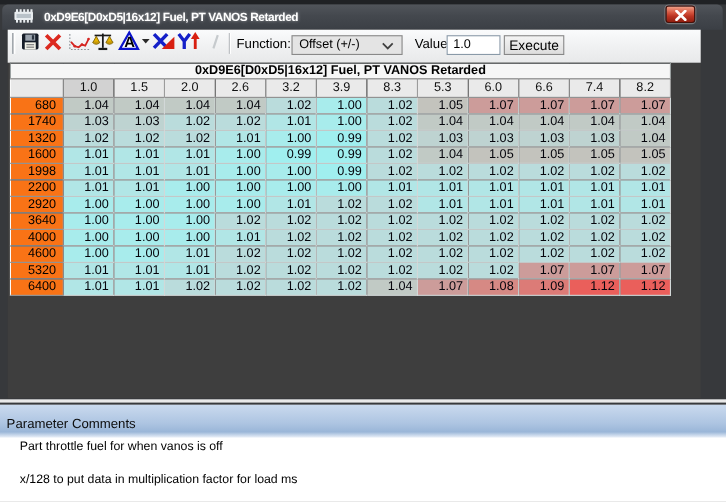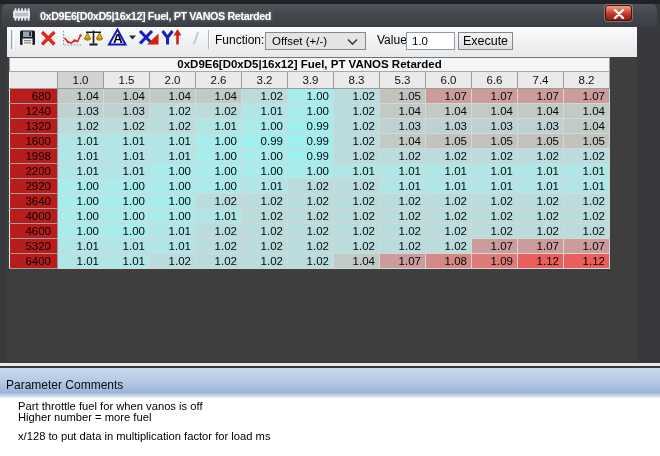--- a/index.html
+++ b/index.html
@@ -20,21 +20,21 @@
 #execbtn{position:absolute;left:451px;top:5px;width:55px;height:18px;background:linear-gradient(180deg,#f4f4f4,#dddddd);border:1px solid #878787;box-sizing:border-box;text-align:center;font-size:12.5px;color:#000;line-height:16px;}
 #gridwrap{position:absolute;left:2px;top:30px;}
 #grid{border-collapse:collapse;table-layout:fixed;border:1px solid #9aa0a0;border-top:1px solid #707476;}
 #grid td{padding:0;font-size:11.5px;overflow:hidden;white-space:nowrap;}
 .ttl{height:13px;background:#f6f6f6;text-align:center;font-weight:bold;color:#000;border-bottom:1px solid #a8a8a8;line-height:13px;font-size:11.5px;}
 .hrow td{height:16px;}
 .corner{width:47px;background:#e9e9e9;border:1px solid #9c9c9c;border-top:1px solid #fbfbfb;border-left:1px solid #fbfbfb;}
 .ch{width:45px;background:#eaeaea;text-align:center;color:#111;border:1px solid #9c9c9c;border-top:1px solid #fbfbfb;border-left:1px solid #fbfbfb;line-height:14px;}
 .ch.sel{background:#d2d2d2;}
 .drow td{height:14px;}
-.rh{background:#b91c1c;text-align:right;padding-right:6px !important;color:#000;border:1px solid #9c9c9c;border-top:1px solid #fbfbfb;border-left:1px solid #fbfbfb;line-height:14px;}
+.rh{background:#f97316;text-align:right;padding-right:6px !important;color:#000;border:1px solid #9c9c9c;border-top:1px solid #fbfbfb;border-left:1px solid #fbfbfb;line-height:14px;}
 .rh.sel{background:#e2e2e2;}
 .dc{text-align:right;padding-right:4px !important;color:#05050c;border:1px solid #d2d8d8;line-height:14px;}
 .selcell{background:#b6c8c4;border:1px solid #000;box-shadow:inset 0 0 0 0.6px #000;}
 #splitline{position:absolute;left:0;top:363px;width:660px;height:3px;background:#e9e9e9;}
 #panelhead{position:absolute;left:0;top:368px;width:660px;height:30px;background:linear-gradient(180deg,#cadaee 0%,#aec5e2 55%,#9ab6d8 82%,#eef3fa 100%);}
 #panelhead span{position:absolute;left:6px;top:10px;font-size:12px;color:#0c0c0c;}
 #panelbody{position:absolute;left:0;top:398px;width:660px;height:58px;background:#ffffff;font-size:11.2px;color:#000;}
 #panelbody div{position:absolute;left:18px;white-space:nowrap;}
 </style></head>
 <body>
@@ -155,21 +155,21 @@
               <td class="dc" style="background:#badcdc">1.02</td>
               <td class="dc" style="background:#a8ecec">1.00</td>
               <td class="dc" style="background:#badcdc">1.02</td>
               <td class="dc" style="background:#c3c3bd">1.05</td>
               <td class="dc" style="background:#cc9c9a">1.07</td>
               <td class="dc" style="background:#cc9c9a">1.07</td>
               <td class="dc" style="background:#cc9c9a">1.07</td>
               <td class="dc" style="background:#cc9c9a">1.07</td>
             </tr>
 <tr class="drow">
-              <td class="rh">1240</td>
+              <td class="rh">1740</td>
               <td class="dc" style="background:#bed3d1">1.03</td>
               <td class="dc" style="background:#bed3d1">1.03</td>
               <td class="dc" style="background:#badcdc">1.02</td>
               <td class="dc" style="background:#badcdc">1.02</td>
               <td class="dc" style="background:#b1e6e6">1.01</td>
               <td class="dc" style="background:#a8ecec">1.00</td>
               <td class="dc" style="background:#badcdc">1.02</td>
               <td class="dc" style="background:#c1cac5">1.04</td>
               <td class="dc" style="background:#c1cac5">1.04</td>
               <td class="dc" style="background:#c1cac5">1.04</td>
@@ -329,16 +329,15 @@
 </tbody>
         </table>
     </div>
   </div>
   <div id="splitline"></div>
   <div id="panelhead">
       <span>Parameter Comments</span>
     </div>
   <div id="panelbody">
     <div style="top:2px">Part throttle fuel for when vanos is off</div>
-    <div style="top:13px">Higher number = more fuel</div>
     <div style="top:32px">x/128 to put data in multiplication factor for load ms</div>
   </div>
 </div>
 
 </body></html>

